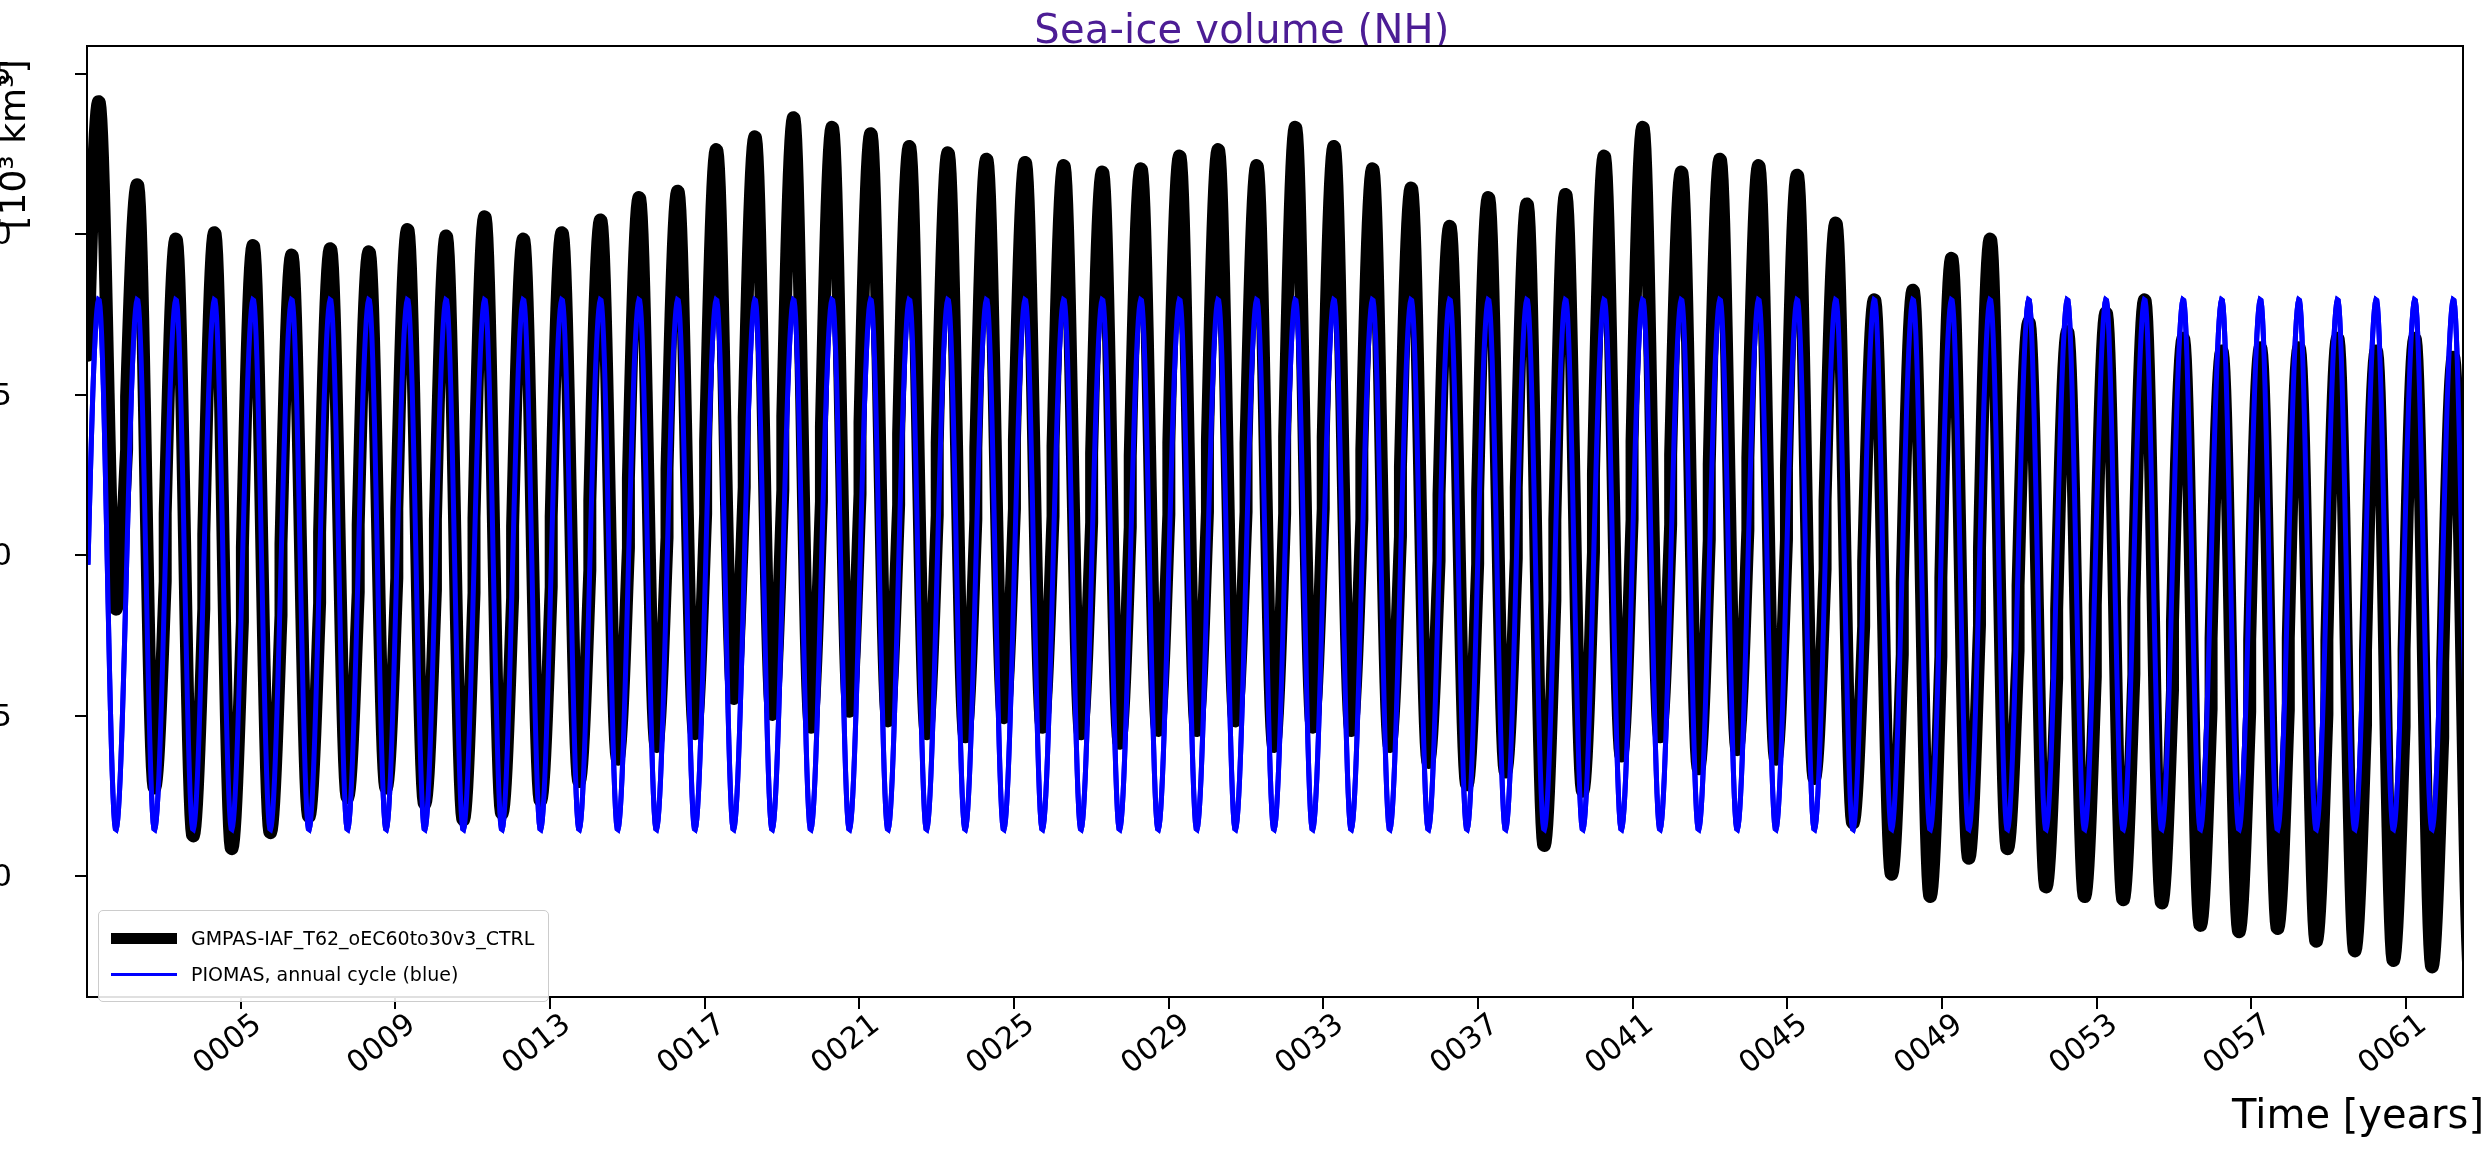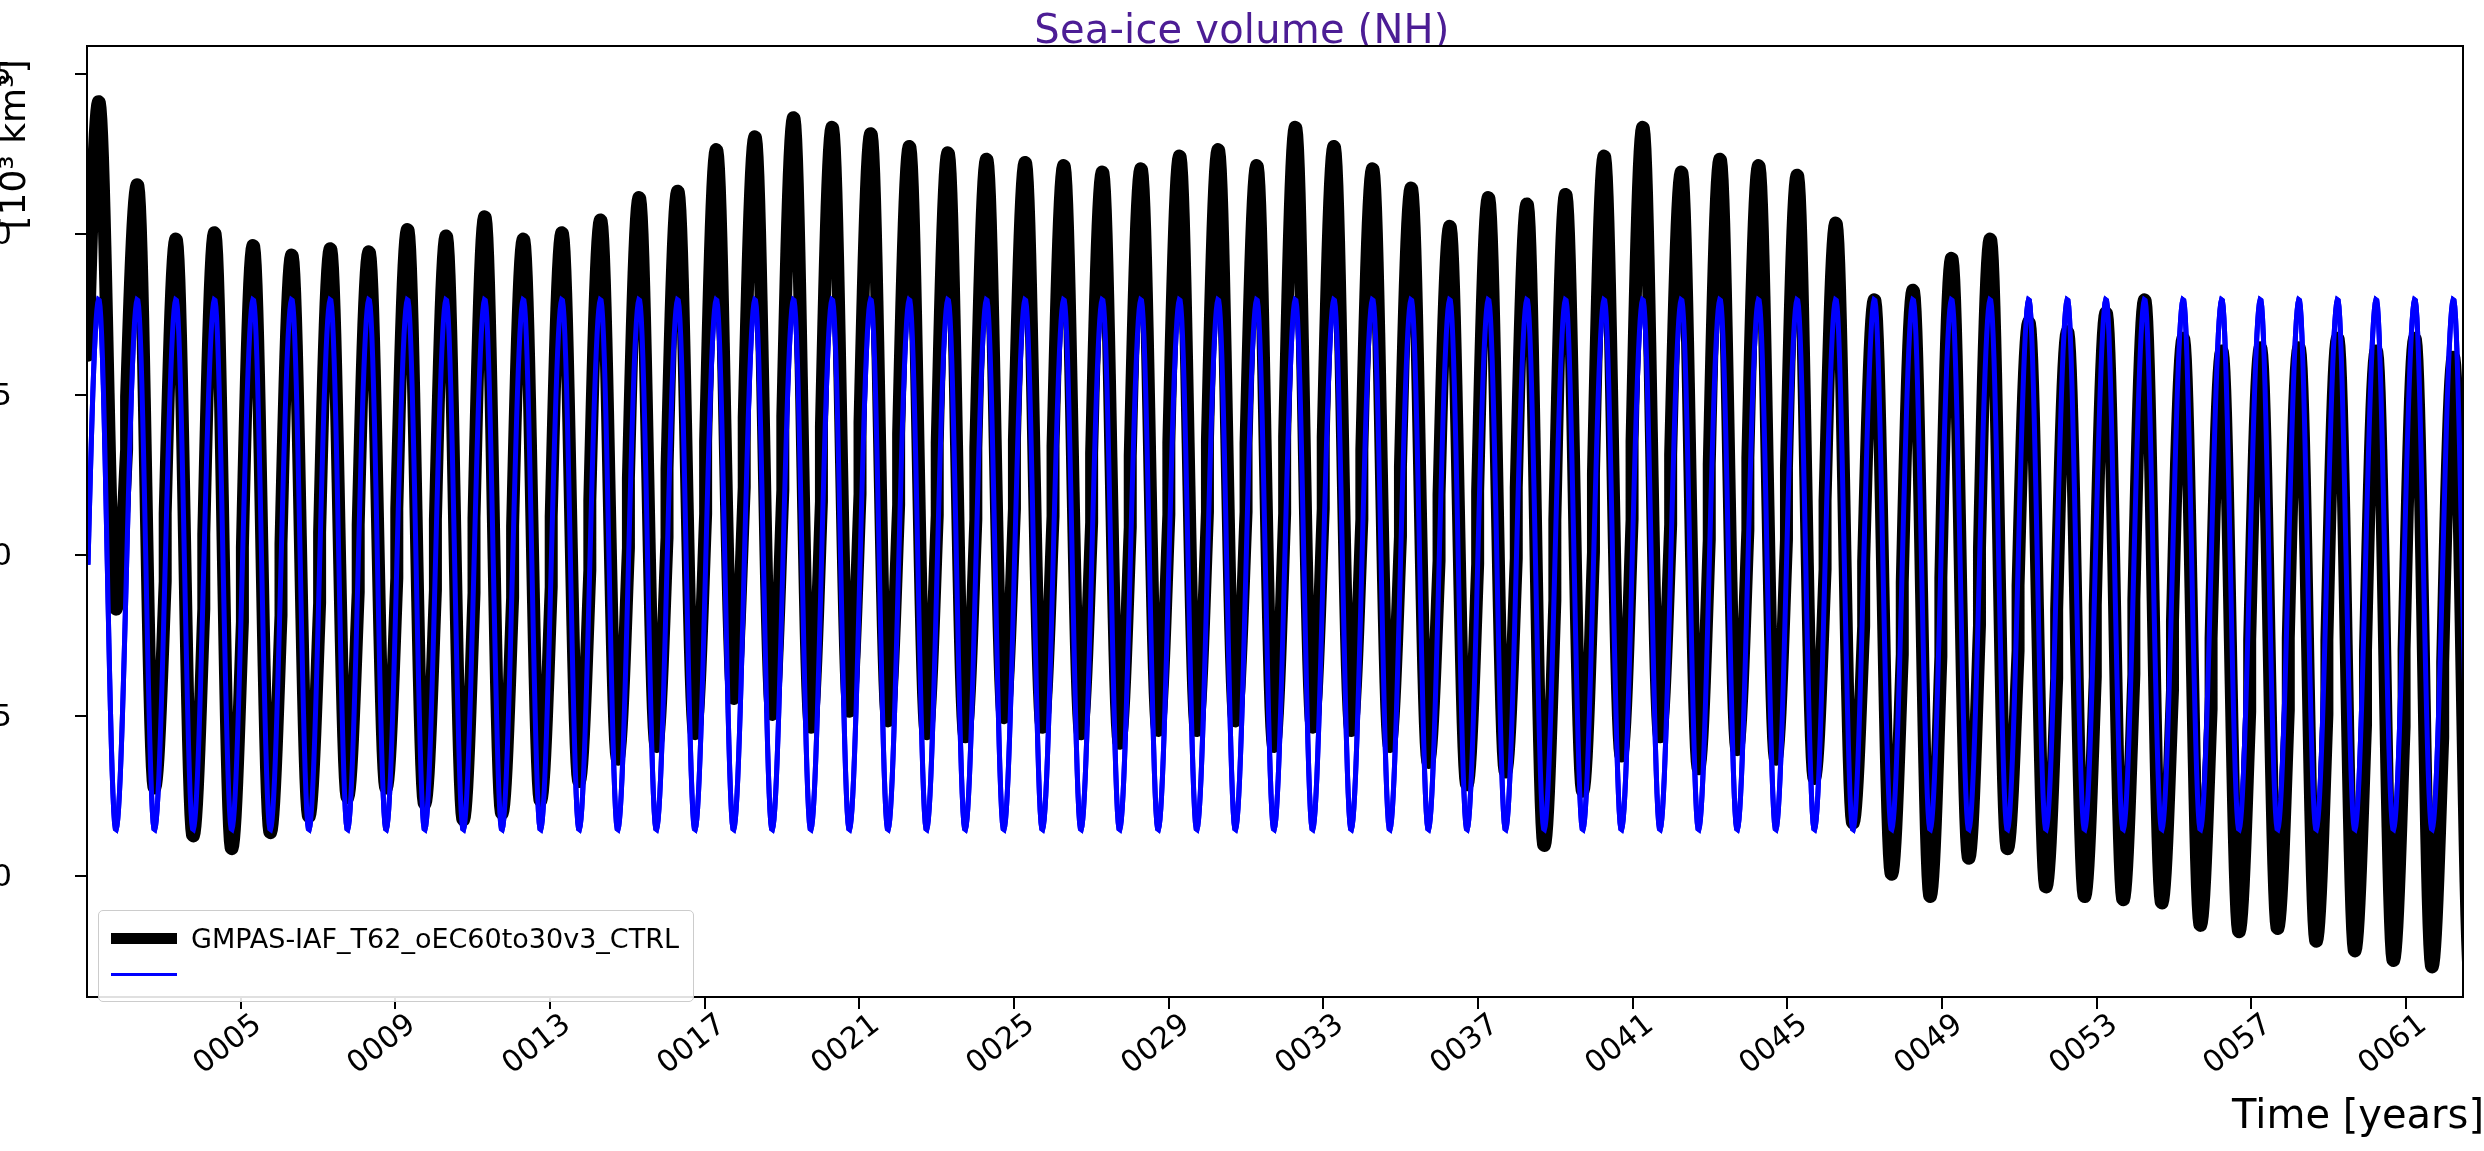--- a/index.html
+++ b/index.html
@@ -48,21 +48,21 @@
   
   #legend{
     position:absolute;left:98px;top:910px;
     border:1.4px solid #cccccc;border-radius:5px;background:rgba(255,255,255,0.88);
     padding:9px 14px 9px 12px;box-sizing:border-box;
   }
   .legend-row{display:flex;align-items:center;height:36px;}
   .legend-swatch{width:66px;height:0;margin-right:14px;flex:0 0 66px;}
   .legend-swatch.thick{border-top:11px solid #000;}
   .legend-swatch.thin{border-top:3px solid #0000ff;}
-  .legend-text{font-size:27px;line-height:29px;color:#000;white-space:nowrap;}
+  .legend-text{font-size:19px;line-height:29px;color:#000;white-space:nowrap;}
 </style>
 </head>
 <body>
 
 <div id="figure">
 
   <div id="chart-title">Sea-ice volume (NH)</div>
 
   <div id="y-axis-label">[10³ km³]</div>
 
@@ -128,16 +128,17 @@
 
   <div id="x-axis-label">Time [years]</div>
 
   <div id="legend">
     <div class="legend-row">
       <span class="legend-swatch thick"></span>
       <span class="legend-text">GMPAS-IAF_T62_oEC60to30v3_CTRL</span>
     </div>
     <div class="legend-row">
       <span class="legend-swatch thin"></span>
+      <span class="legend-text">PIOMAS, annual cycle (blue)</span>
     </div>
   </div>
 
 </div>
 
 </body></html>

